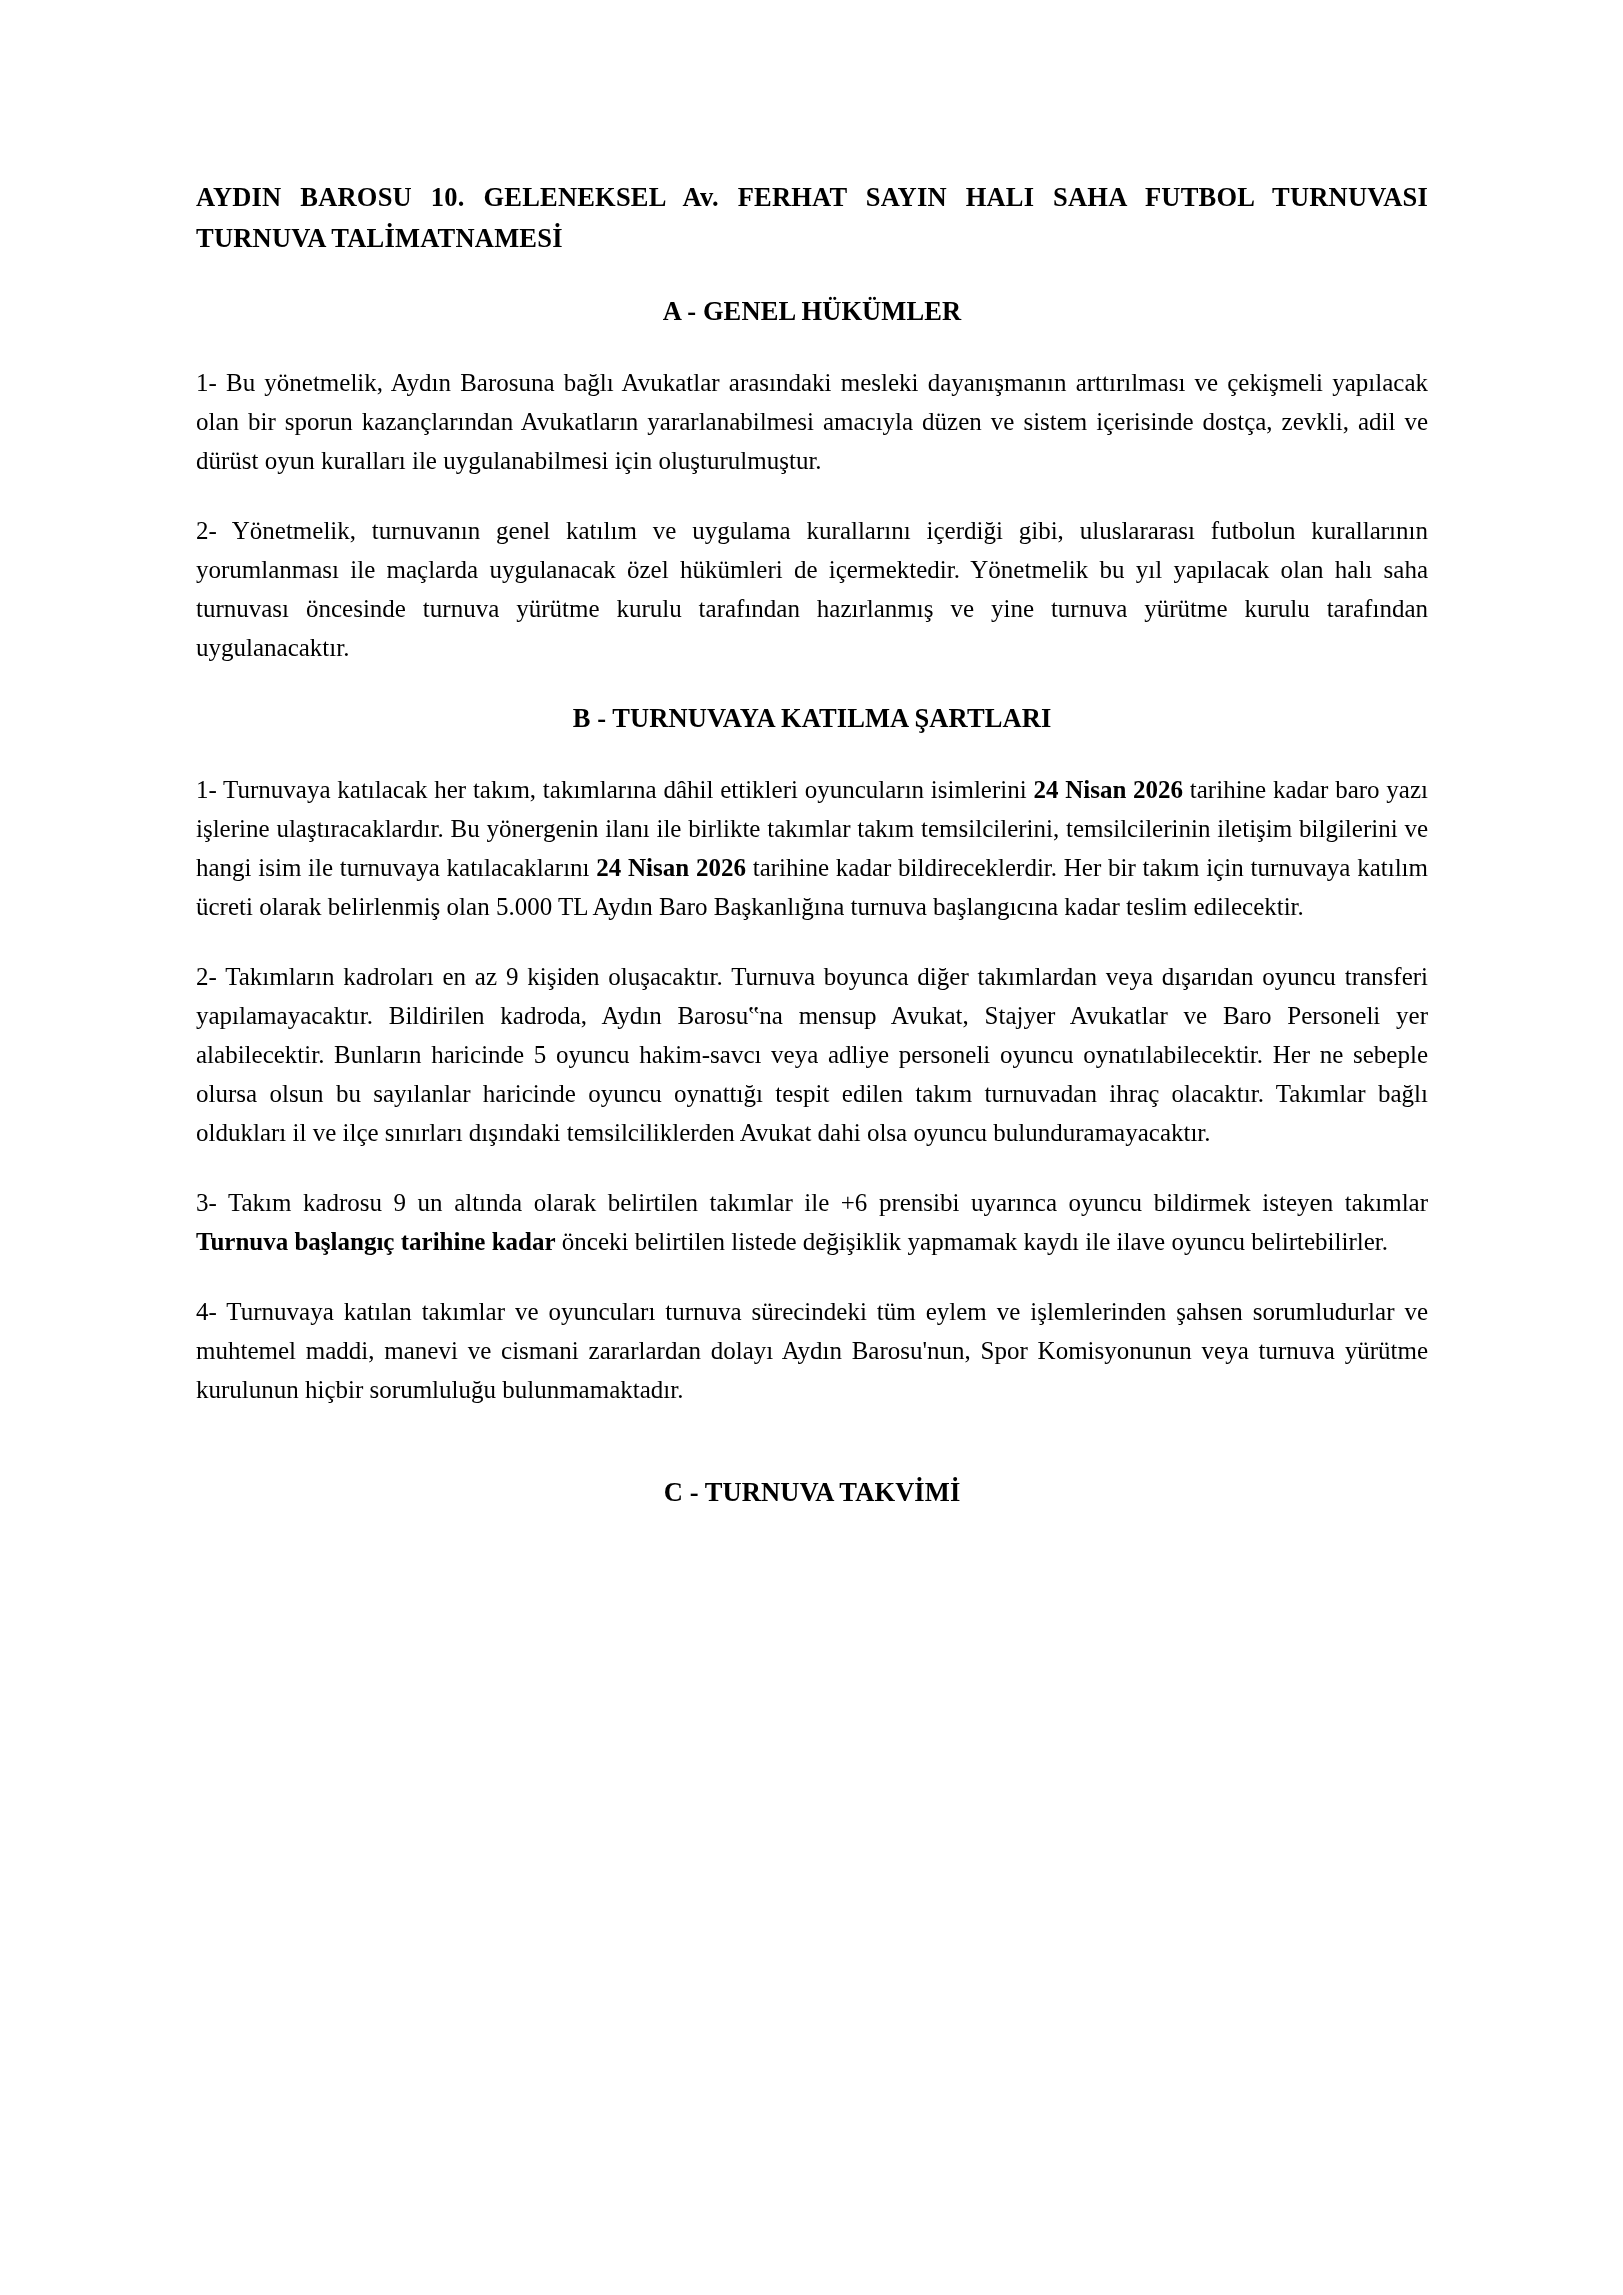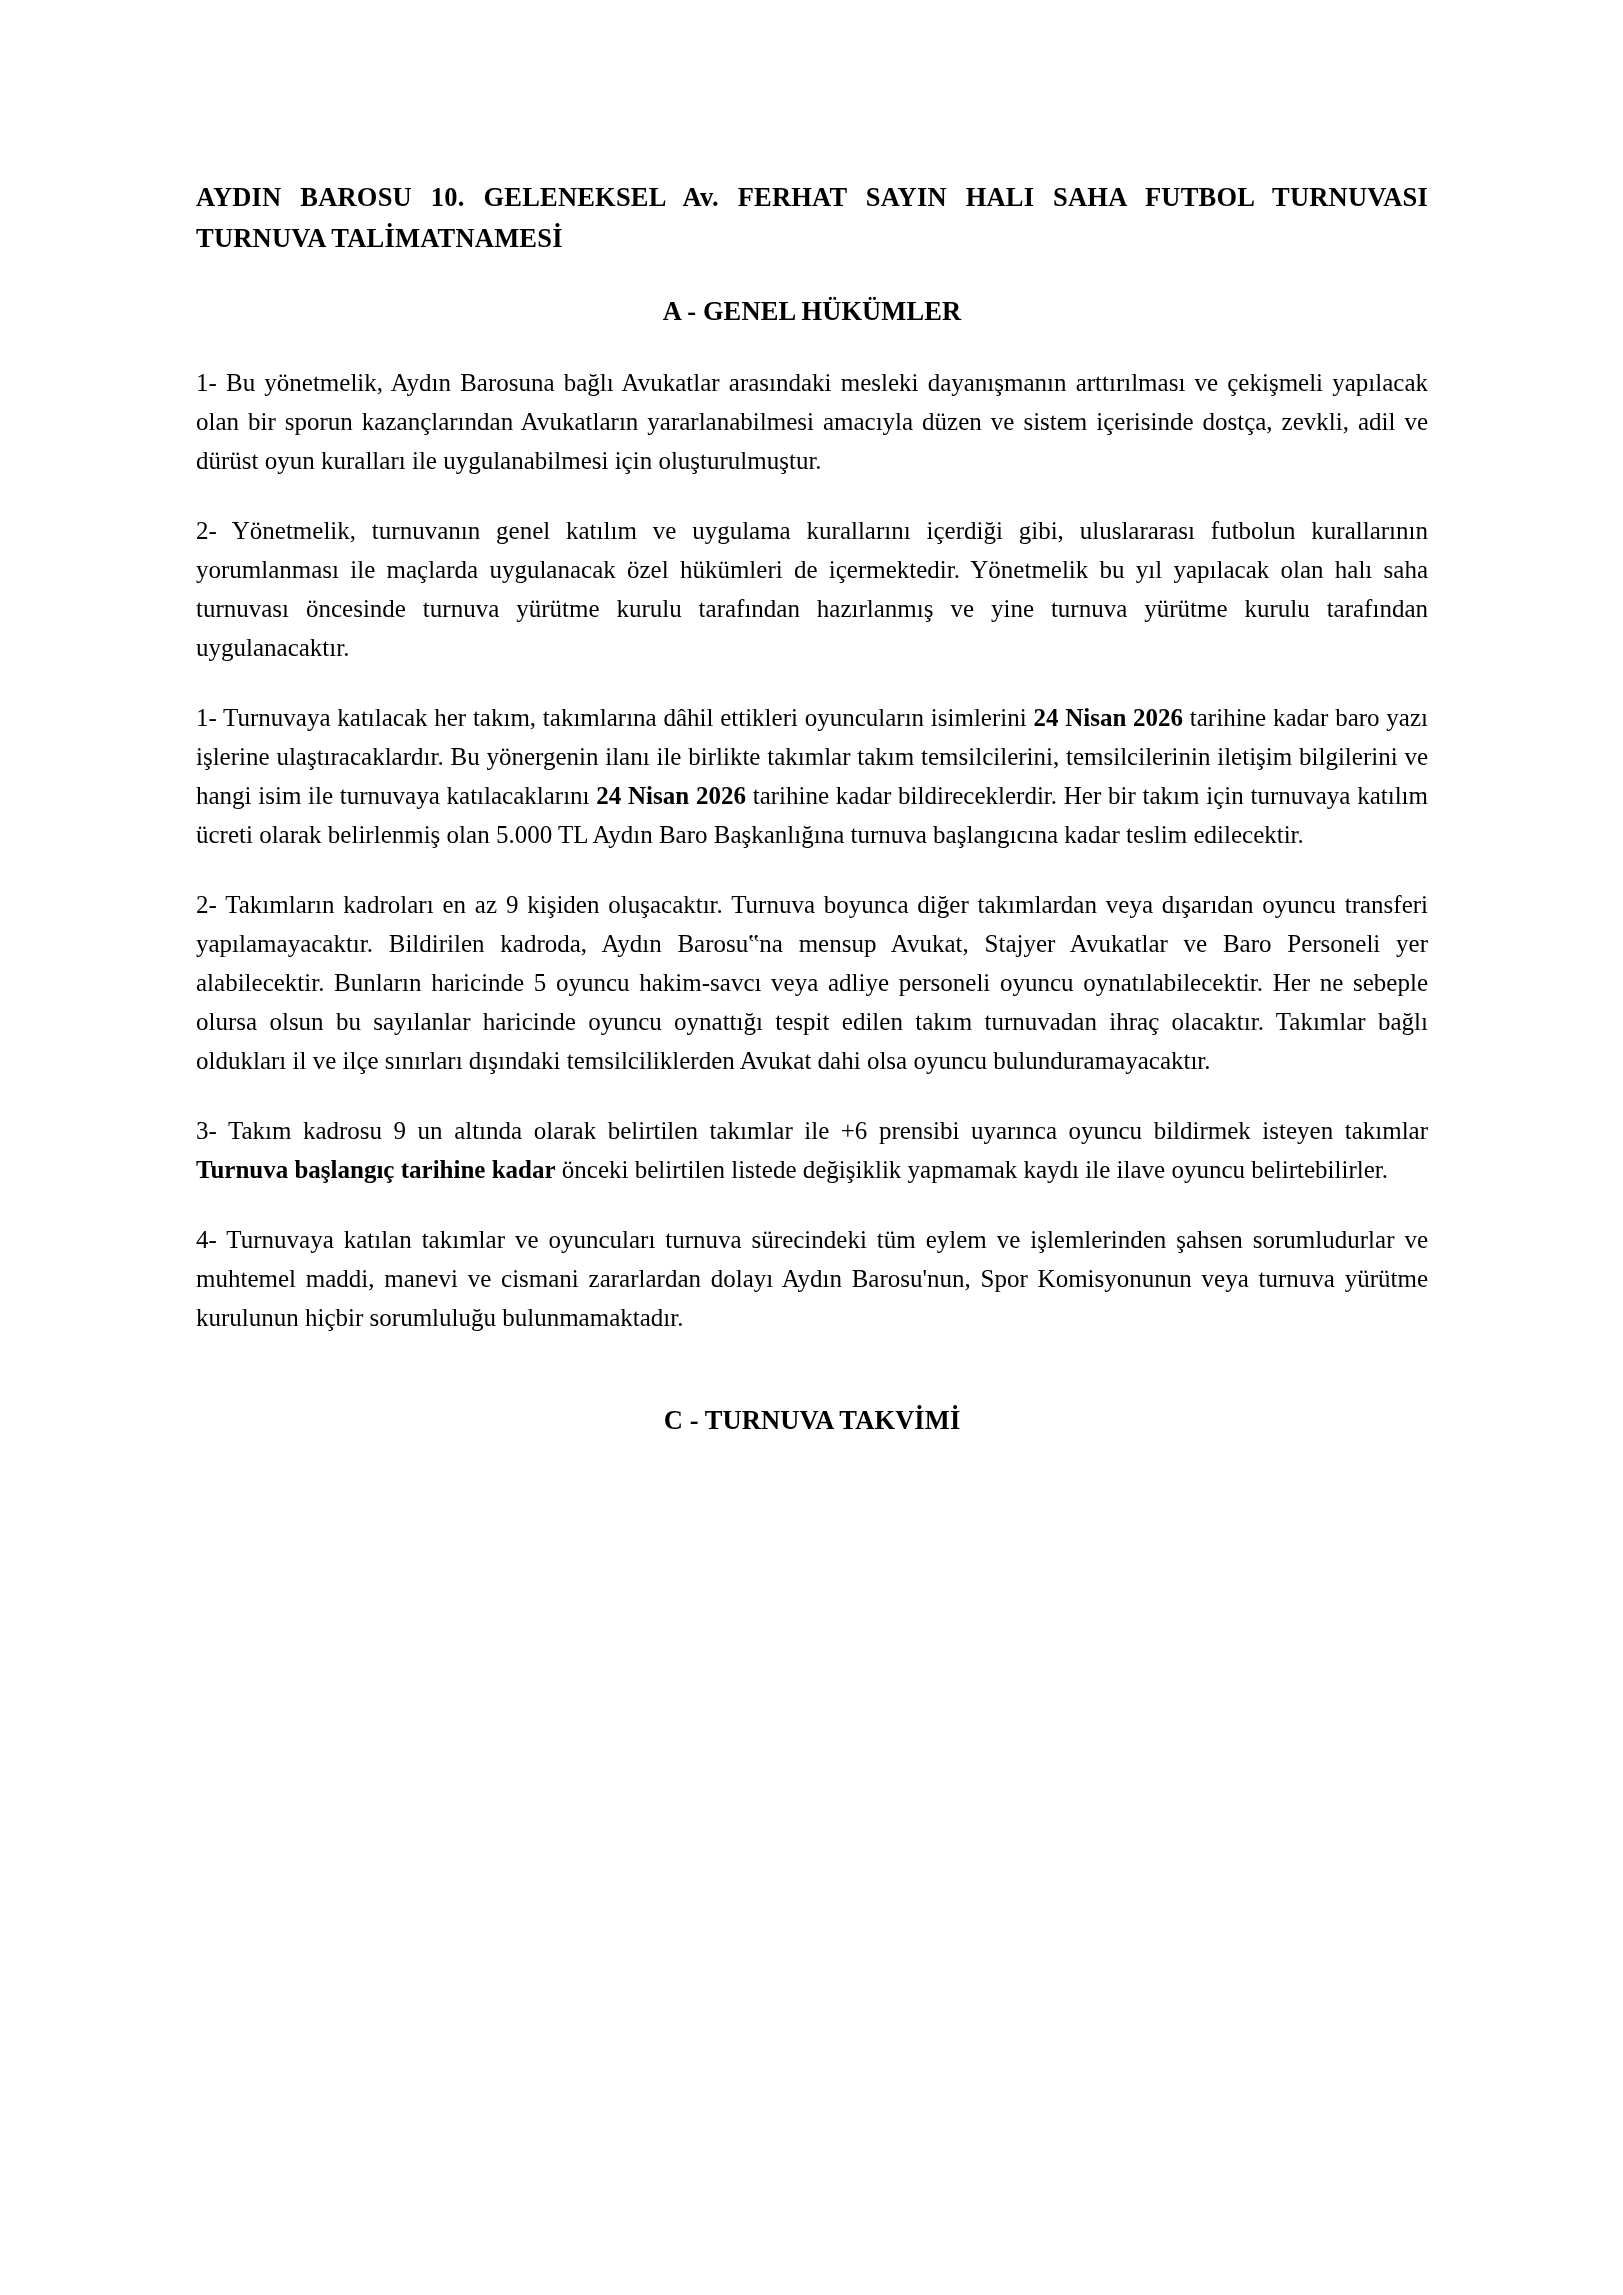--- a/index.html
+++ b/index.html
@@ -63,20 +63,21 @@
   <div class="doc">
 
     <div class="title">AYDIN BAROSU 10. GELENEKSEL Av. FERHAT SAYIN HALI SAHA FUTBOL TURNUVASI TURNUVA TALİMATNAMESİ</div>
 
     <div class="heading">A - GENEL HÜKÜMLER</div>
 
     <p class="body-text">1- Bu yönetmelik, Aydın Barosuna bağlı Avukatlar arasındaki mesleki dayanışmanın arttırılması ve çekişmeli yapılacak olan bir sporun kazançlarından Avukatların yararlanabilmesi amacıyla düzen ve sistem içerisinde dostça, zevkli, adil ve dürüst oyun kuralları ile uygulanabilmesi için oluşturulmuştur.</p>
 
     <p class="body-text">2- Yönetmelik, turnuvanın genel katılım ve uygulama kurallarını içerdiği gibi, uluslararası futbolun kurallarının yorumlanması ile maçlarda uygulanacak özel hükümleri de içermektedir. Yönetmelik bu yıl yapılacak olan halı saha turnuvası öncesinde turnuva yürütme kurulu tarafından hazırlanmış ve yine turnuva yürütme kurulu tarafından uygulanacaktır.</p>
 
+    <div class="heading">B - TURNUVAYA KATILMA ŞARTLARI</div>
 
     <p class="body-text"><span>1- Turnuvaya katılacak her takım, takımlarına dâhil ettikleri oyuncuların isimlerini </span><b class="nowrap">24 Nisan 2026</b><span> tarihine kadar baro yazı işlerine ulaştıracaklardır. Bu yönergenin ilanı ile birlikte takımlar takım temsilcilerini, temsilcilerinin iletişim bilgilerini ve hangi isim ile turnuvaya katılacaklarını </span><b class="nowrap">24 Nisan 2026</b><span> tarihine kadar bildireceklerdir. Her bir takım için turnuvaya katılım ücreti olarak belirlenmiş olan 5.000 TL Aydın Baro Başkanlığına turnuva başlangıcına kadar teslim edilecektir.</span></p>
 
     <p class="body-text">2- Takımların kadroları en az 9 kişiden oluşacaktır. Turnuva boyunca diğer takımlardan veya dışarıdan oyuncu transferi yapılamayacaktır. Bildirilen kadroda, Aydın Barosu‟na mensup Avukat, Stajyer Avukatlar ve Baro Personeli yer alabilecektir. Bunların haricinde 5 oyuncu hakim-savcı veya adliye personeli oyuncu oynatılabilecektir. Her ne sebeple olursa olsun bu sayılanlar haricinde oyuncu oynattığı tespit edilen takım turnuvadan ihraç olacaktır. Takımlar bağlı oldukları il ve ilçe sınırları dışındaki temsilciliklerden Avukat dahi olsa oyuncu bulunduramayacaktır.</p>
 
     <p class="body-text"><span>3- Takım kadrosu 9 un altında olarak belirtilen takımlar ile +6 prensibi uyarınca oyuncu bildirmek isteyen takımlar </span><b>Turnuva başlangıç tarihine kadar</b><span> önceki belirtilen listede değişiklik yapmamak kaydı ile ilave oyuncu belirtebilirler.</span></p>
 
     <p class="body-text">4- Turnuvaya katılan takımlar ve oyuncuları turnuva sürecindeki tüm eylem ve işlemlerinden şahsen sorumludurlar ve muhtemel maddi, manevi ve cismani zararlardan dolayı Aydın Barosu'nun, Spor Komisyonunun veya turnuva yürütme kurulunun hiçbir sorumluluğu bulunmamaktadır.</p>
 
     <div class="heading heading-gap">C - TURNUVA TAKVİMİ</div>

